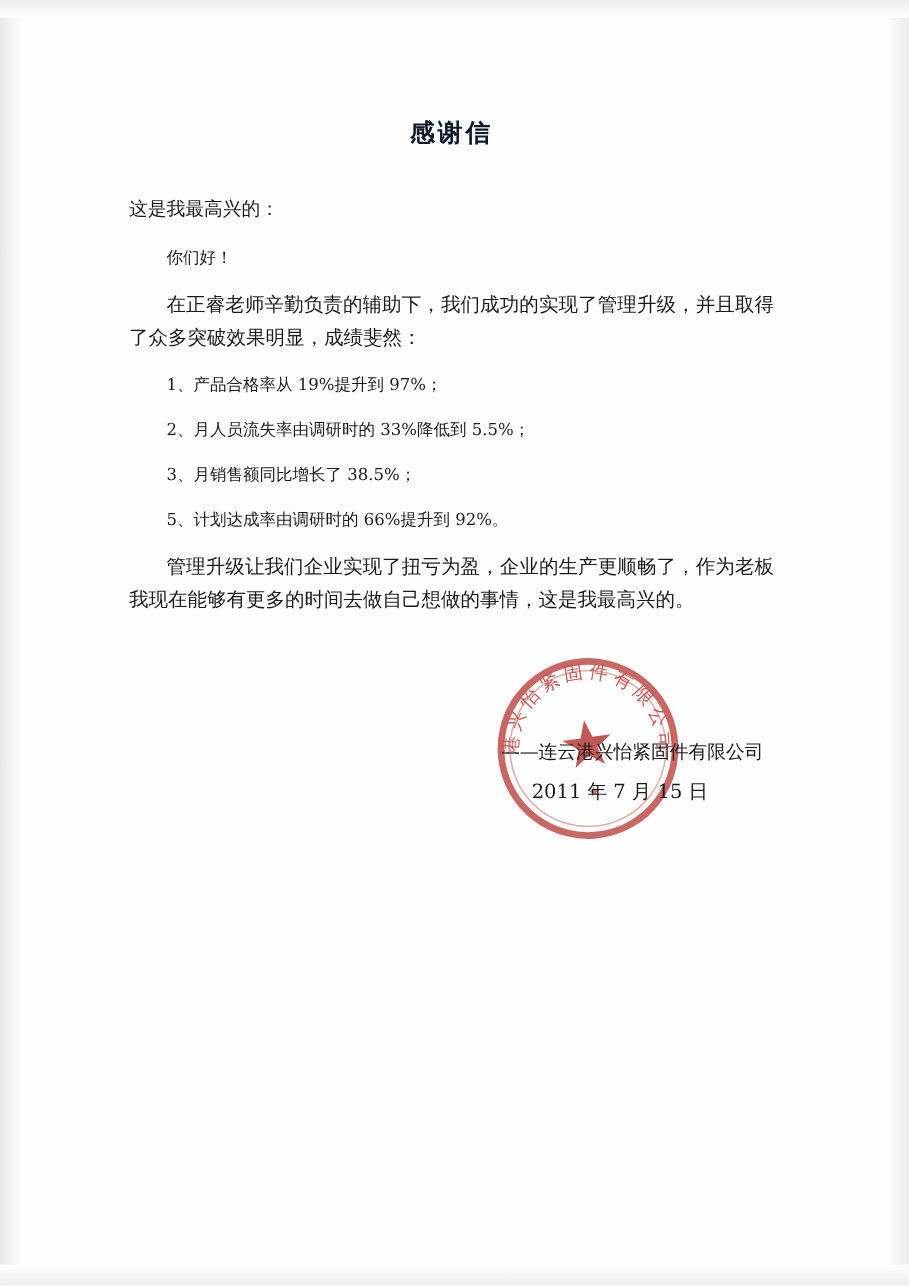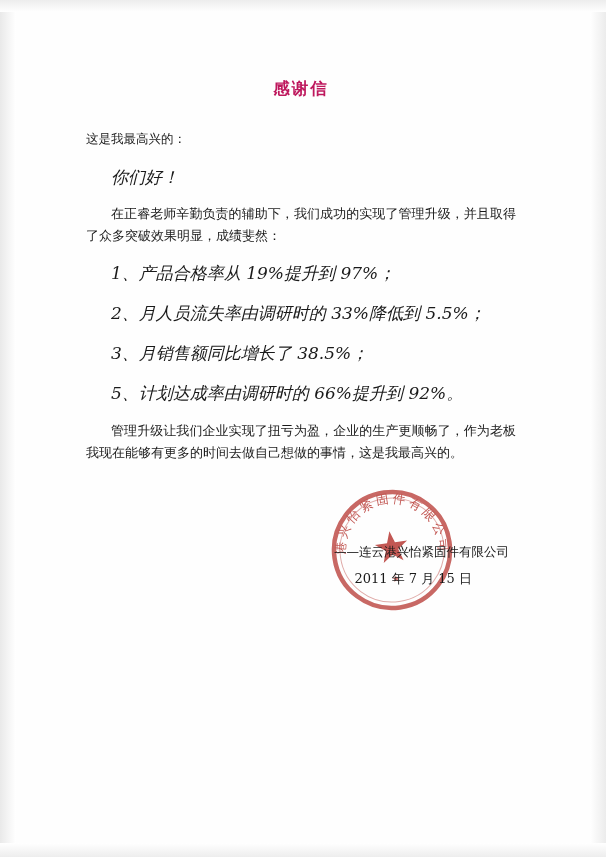--- a/index.html
+++ b/index.html
@@ -58,43 +58,42 @@
     top: 78px;
     width: 430px;
   }
 
   .doc-title {
     text-align: center;
     font-size: 16.5px;
     font-weight: bold;
     letter-spacing: 2px;
     margin: 0 0 30px 0;
-    color: #be185d;
+    color: #0f172a;
   }
 
   .salutation {
     font-size: 12.5px;
     margin: 0 0 14px 0;
     line-height: 1.5;
   }
 
   .para {
     font-size: 13px;
     line-height: 1.72;
     margin: 0 0 11px 0;
     text-indent: 25px;
     text-align: justify;
   }
 
   .list-item {
-    font-size: 17px;
+    font-size: 11px;
     line-height: 1.72;
     margin: 0 0 11px 0;
     text-indent: 25px;
-    font-style: italic;
   }
 
   .closing-block {
     position: relative;
     margin-top: 34px;
     height: 120px;
   }
 
   .signature {
     position: absolute;

